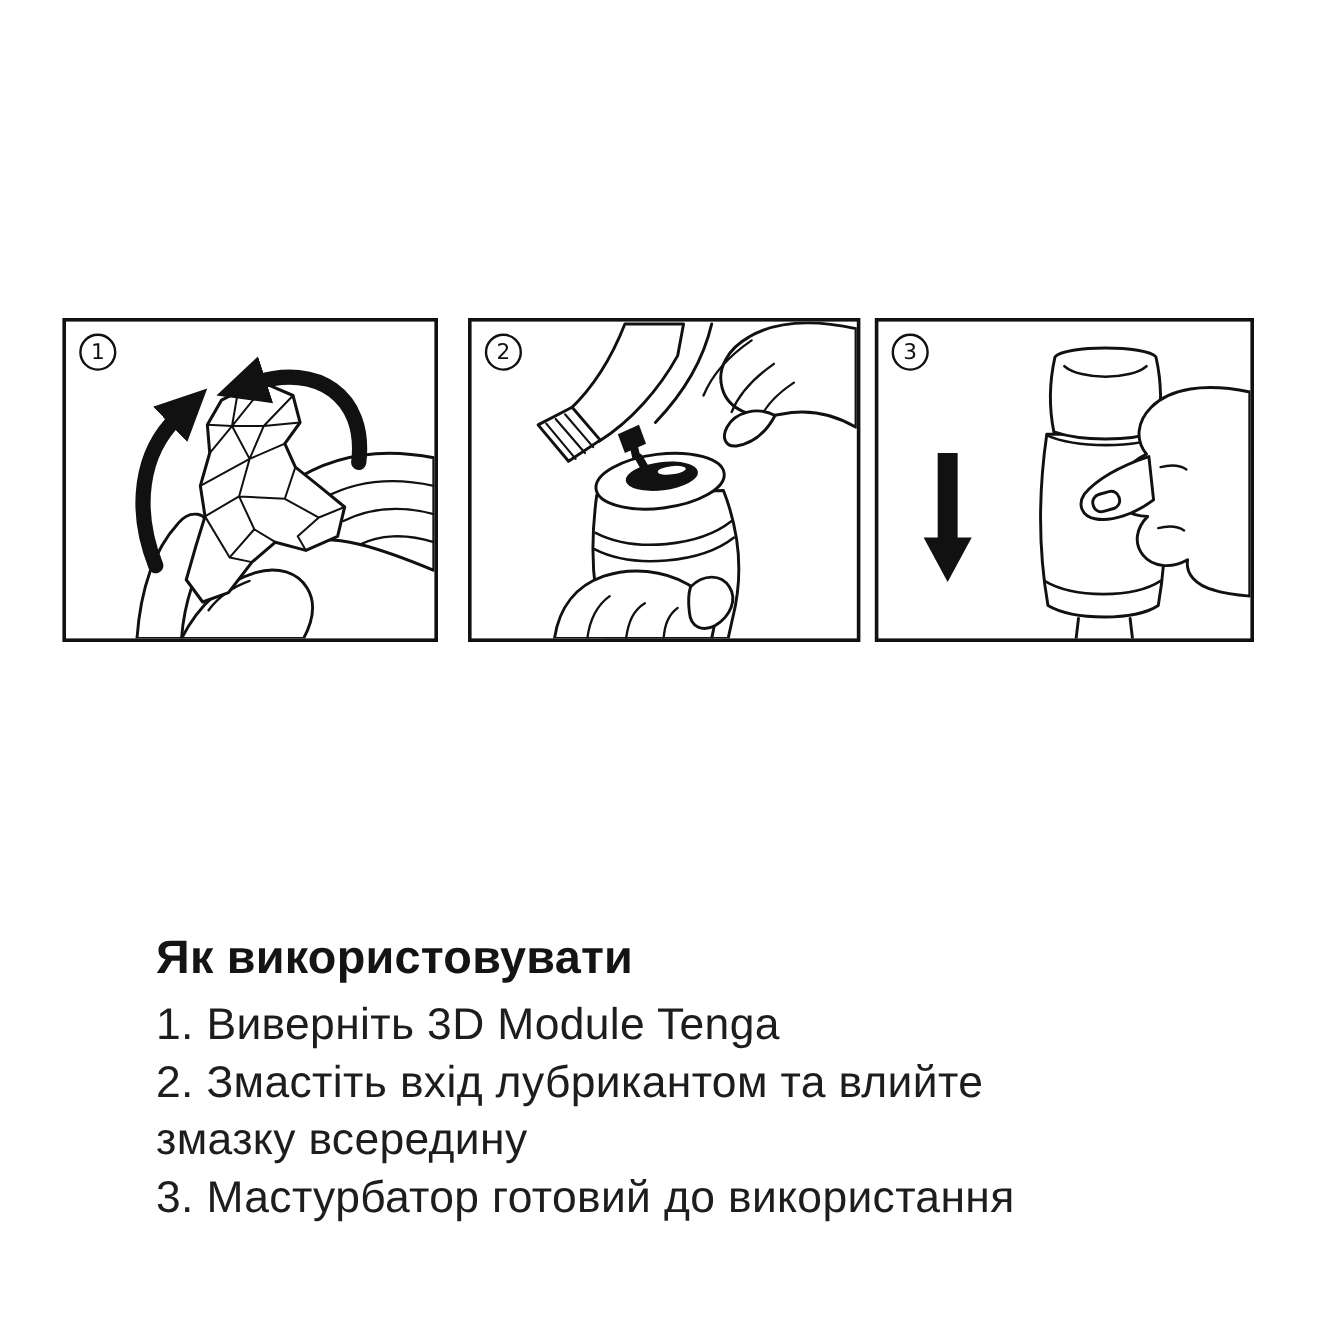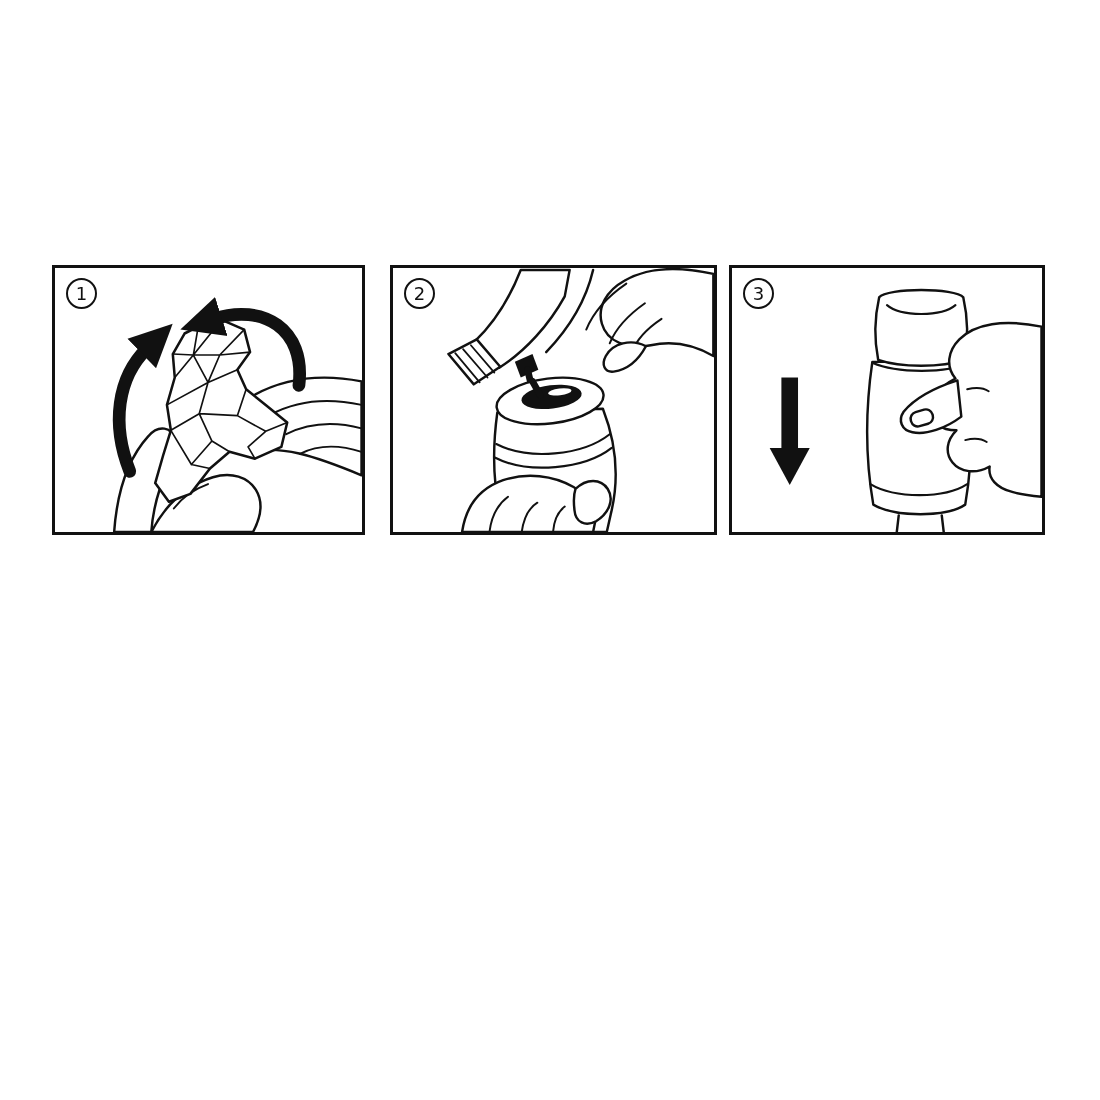--- a/index.html
+++ b/index.html
@@ -123,14 +123,21 @@
         </g>
 
         <g fill="#111" stroke="none">
           <rect x="50" y="112" width="17" height="73"></rect>
           <path d="M38 184 L79 184 L58.5 222 Z"></path>
         </g>
       </g>
     </svg>
   </div>
 
+  <div class="instructions">
+    <div class="title">Як використовувати</div>
+    <div class="line">1. Виверніть 3D Module Tenga</div>
+    <div class="line">2. Змастіть вхід лубрикантом та влийте</div>
+    <div class="line">змазку всередину</div>
+    <div class="line">3. Мастурбатор готовий до використання</div>
+  </div>
 
 </div>
 
 </body></html>

